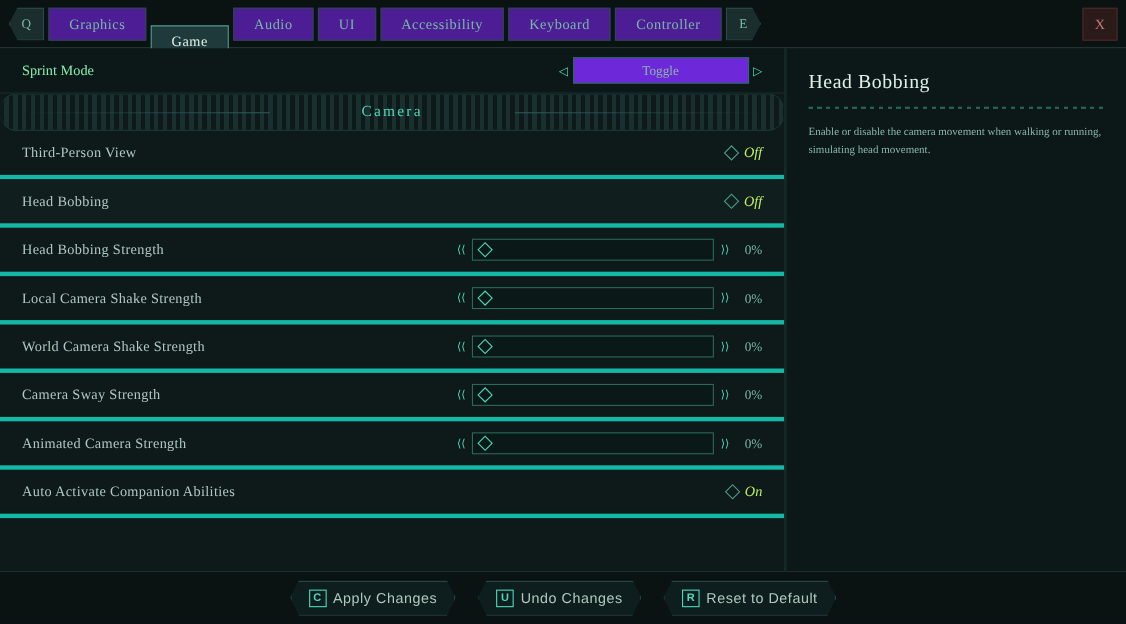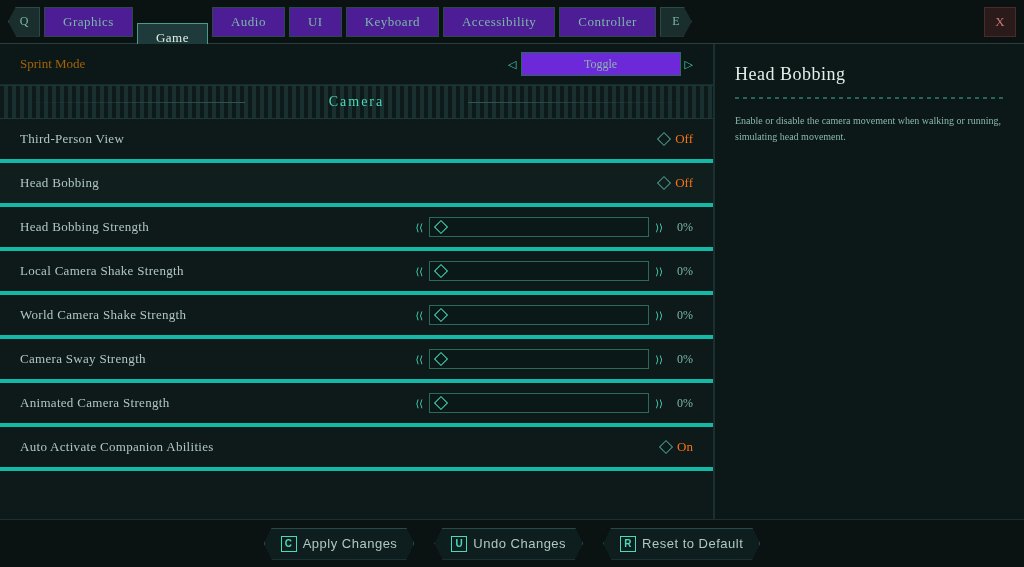--- a/index.html
+++ b/index.html
@@ -102,20 +102,21 @@
       padding: 8px 23px;
       background: repeating-linear-gradient(
         90deg,
         #0e1a1a 0px,
         #0e1a1a 4px,
         #1a3030 4px,
         #1a3030 8px
       );
       border-top: 1px solid #1a3a3a;
       border-bottom: 1px solid #1a3a3a;
+      border-radius: 15px;
     }
     .section-header-text {
       color: #4adaba;
       font-size: 14px;
       letter-spacing: 2px;
       text-align: center;
       flex: 1;
     }
     .section-header::before,
     .section-header::after {
@@ -146,22 +147,23 @@
       display: flex;
       align-items: center;
       gap: 8px;
     }
 
     
     .toggle-control {
       display: flex;
       align-items: center;
       gap: 6px;
-      color: #f97316;
-      font-size: 13px;
+      color: #bef264;
+      font-size: 13px;
+      font-style: italic;
     }
     .toggle-diamond {
       width: 10px;
       height: 10px;
       border: 1.5px solid #4a9a8a;
       transform: rotate(45deg);
       background: transparent;
     }
 
     
@@ -207,21 +209,21 @@
     .sprint-row {
       display: flex;
       align-items: center;
       padding: 8px 20px;
       border-bottom: 1px solid #1a2a2a;
       background: #0c1818;
     }
     .sprint-label {
       flex: 1;
       font-size: 13px;
-      color: #a16207;
+      color: #86efac;
     }
     .sprint-selector {
       display: flex;
       align-items: center;
       gap: 4px;
     }
     .sprint-arrow {
       color: #4adaba;
       font-size: 11px;
       cursor: pointer;
@@ -306,22 +308,22 @@
 </head>
 <body>
 
 <div class="top-nav">
   <div class="nav-corner-btn">Q</div>
 
   <div class="nav-tab">Graphics</div>
   <div class="nav-tab active">Game</div>
   <div class="nav-tab">Audio</div>
   <div class="nav-tab">UI</div>
+  <div class="nav-tab">Accessibility</div>
   <div class="nav-tab">Keyboard</div>
-  <div class="nav-tab">Accessibility</div>
   <div class="nav-tab">Controller</div>
 
   <div class="nav-corner-btn right">E</div>
   <div class="nav-spacer"></div>
   <div class="nav-close">X</div>
 </div>
 
 <div class="main-content">
 
   <div class="settings-panel">

